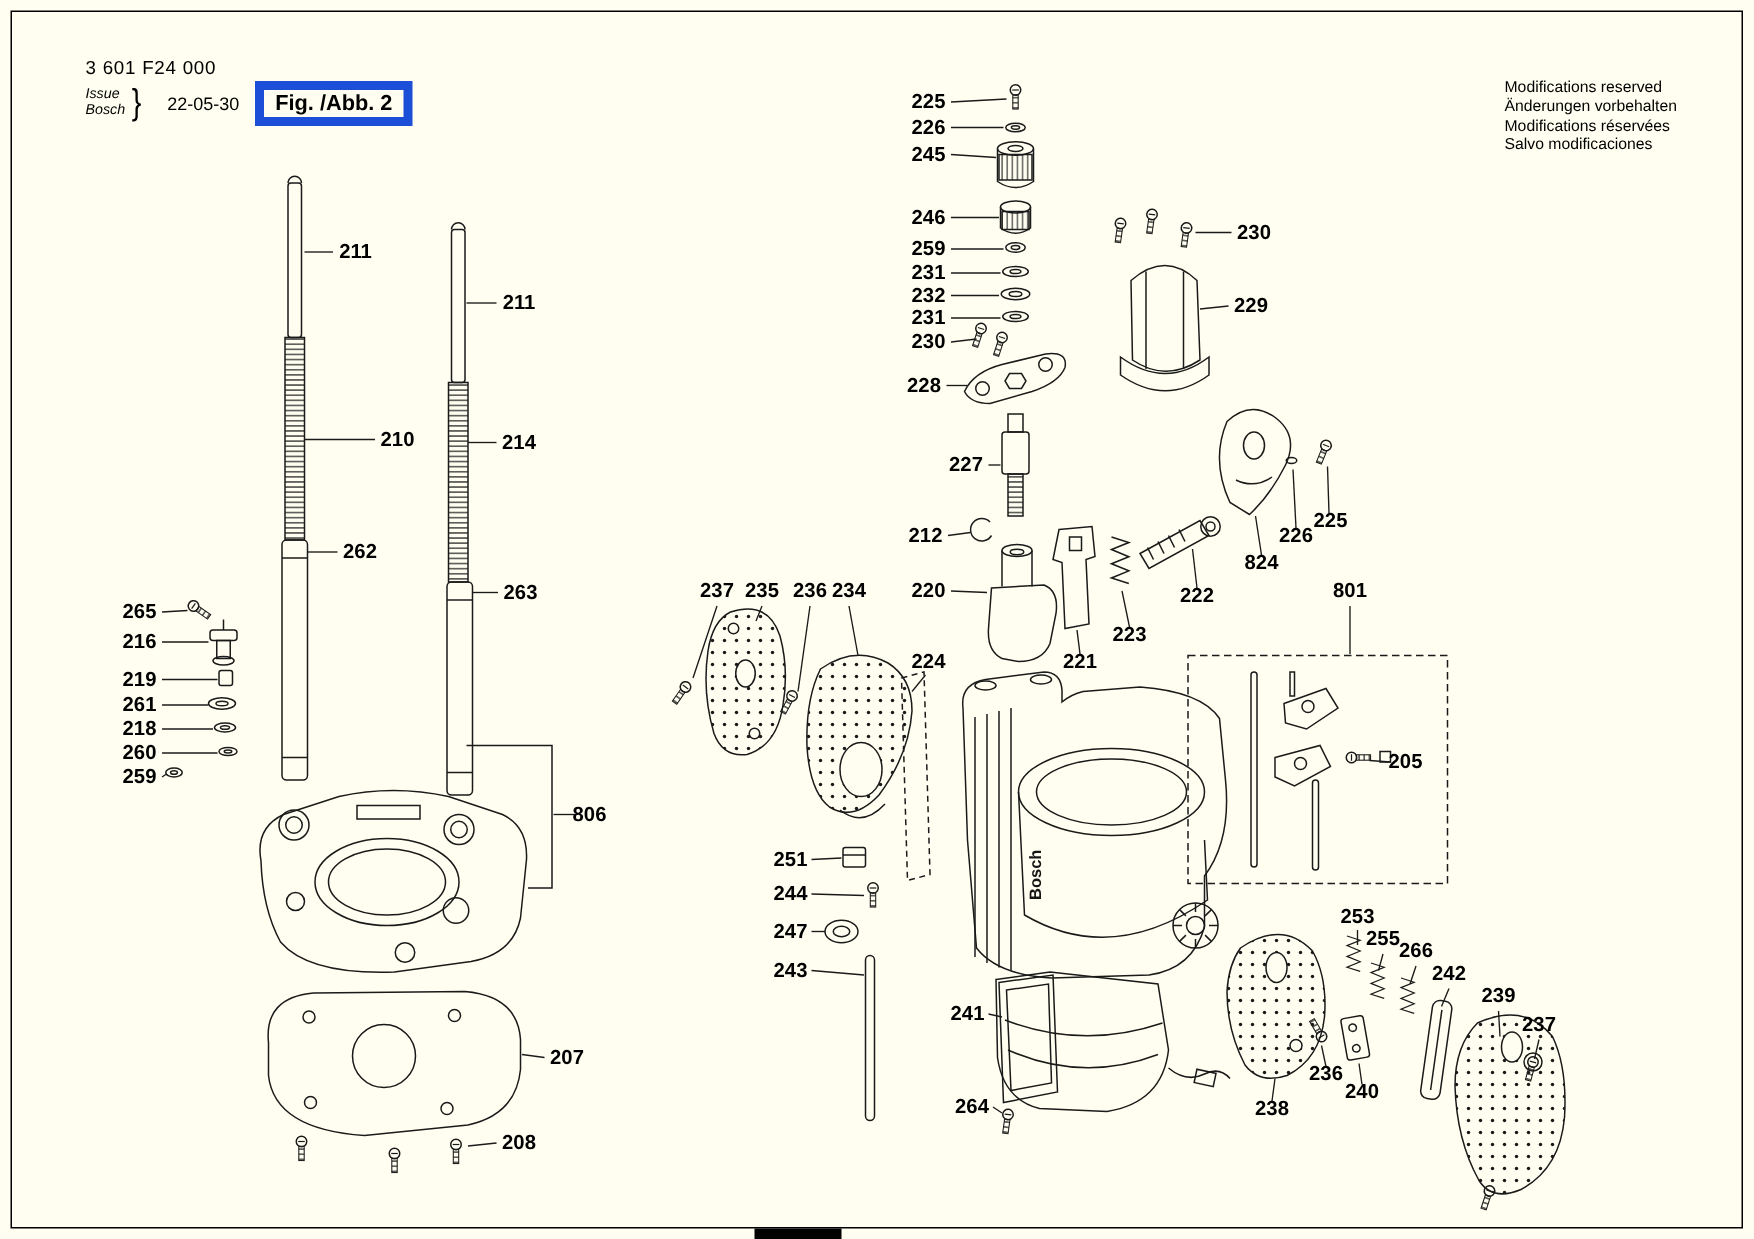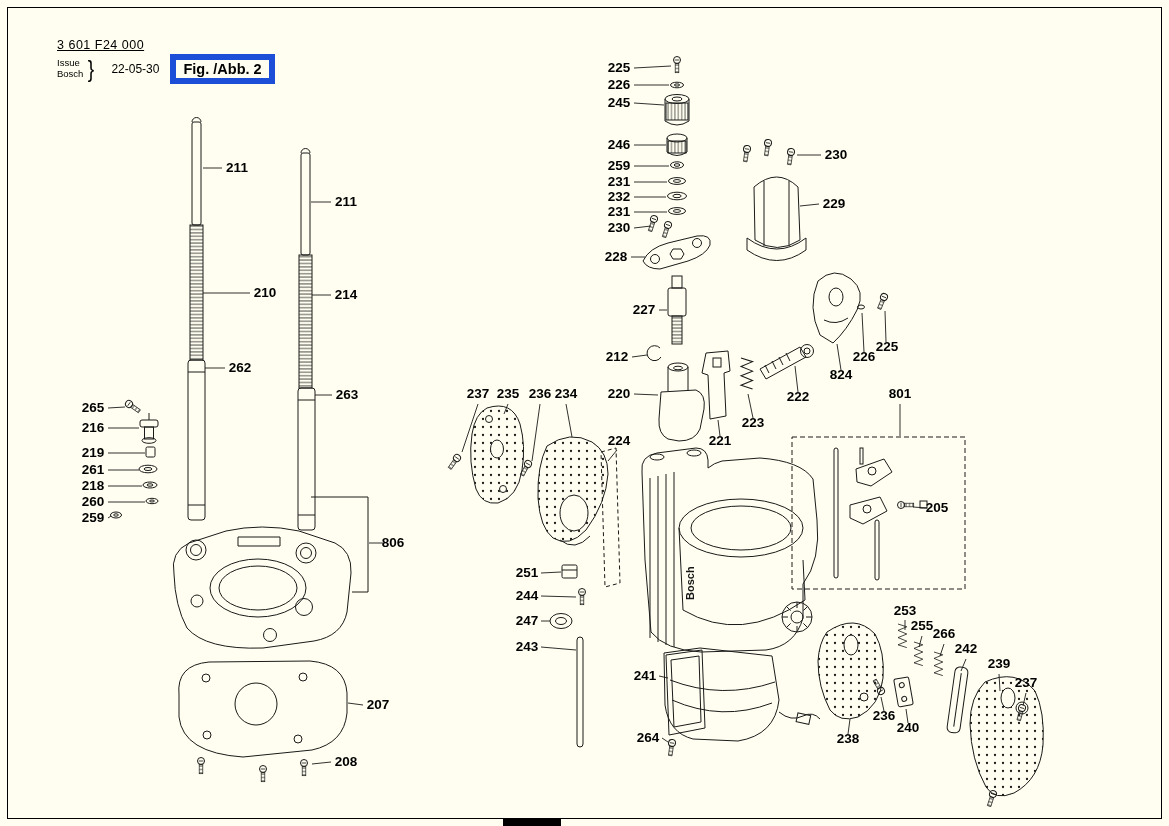--- a/index.html
+++ b/index.html
@@ -1,22 +1,22 @@
 <!DOCTYPE html>
 <html><head>
 <meta charset="utf-8">
 <style>
   html,body{margin:0;padding:0;width:1169px;height:826px;overflow:hidden;}
   body{font-family:"Liberation Sans",sans-serif;background:#fffef0;}
   .page{position:relative;width:1169px;height:826px;background:#fffef0;}
   .frame{position:absolute;left:7px;top:7px;right:7px;bottom:7px;border:1px solid #000;}
   .header-left{position:absolute;left:57px;top:38px;color:#000;}
-  .partno{font-size:12.5px;letter-spacing:0.5px;margin-bottom:2px;text-decoration:underline;}
+  .partno{font-size:12.5px;letter-spacing:0.5px;margin-bottom:2px;}
   .issue-row{display:flex;align-items:center;gap:4px;}
-  .issue-col{display:flex;flex-direction:column;font-size:9.5px;line-height:1.15;}
+  .issue-col{display:flex;flex-direction:column;font-size:9.5px;line-height:1.15;font-style:italic;}
   .brace{font-size:24px;font-weight:400;line-height:1;transform:scaleX(0.8);}
   .date{font-size:12px;margin-left:12px;}
   .figbox{border:6px solid #1d4ed8;padding:1px 7px;font-weight:bold;font-size:14.5px;margin-left:7px;white-space:nowrap;}
   .notices{position:absolute;left:1003px;top:52px;font-size:10.5px;line-height:1.22;color:#000;}
   .bottom-mark{position:absolute;left:503px;bottom:0;width:58px;height:7px;background:#000;}
   svg#diagram-svg{position:absolute;left:0;top:0;}
   #art *{stroke:#1a1a1a;stroke-width:1;fill:none;}
   #art text{stroke:none;fill:#151515;font-family:"Liberation Sans",sans-serif;}
   #labels-group line{stroke:#1a1a1a;stroke-width:0.9;}
   #labels-group text{stroke:none;fill:#000;font:700 13.5px "Liberation Sans",sans-serif;text-anchor:middle;}
@@ -33,20 +33,26 @@
       <div class="issue-col">
         <span>Issue</span>
         <span>Bosch</span>
       </div>
       <span class="brace">}</span>
       <span class="date">22-05-30</span>
       <span class="figbox">Fig. /Abb. 2</span>
     </div>
   </div>
 
+  <div class="notices">
+    <div>Modifications reserved</div>
+    <div>Änderungen vorbehalten</div>
+    <div>Modifications réservées</div>
+    <div>Salvo modificaciones</div>
+  </div>
 
   <svg id="diagram-svg" width="1169" height="826" viewBox="0 0 1169 826">
     <defs>
       <pattern id="thr" width="6" height="3.4" patternUnits="userSpaceOnUse">
         <line x1="0" y1="1.7" x2="6" y2="1.7" stroke="#1a1a1a" stroke-width="0.8"></line>
       </pattern>
       <pattern id="knu" width="3.4" height="6" patternUnits="userSpaceOnUse">
         <line x1="1.7" y1="0" x2="1.7" y2="6" stroke="#1a1a1a" stroke-width="0.7"></line>
       </pattern>
       <pattern id="dots" width="8" height="8" patternUnits="userSpaceOnUse">

